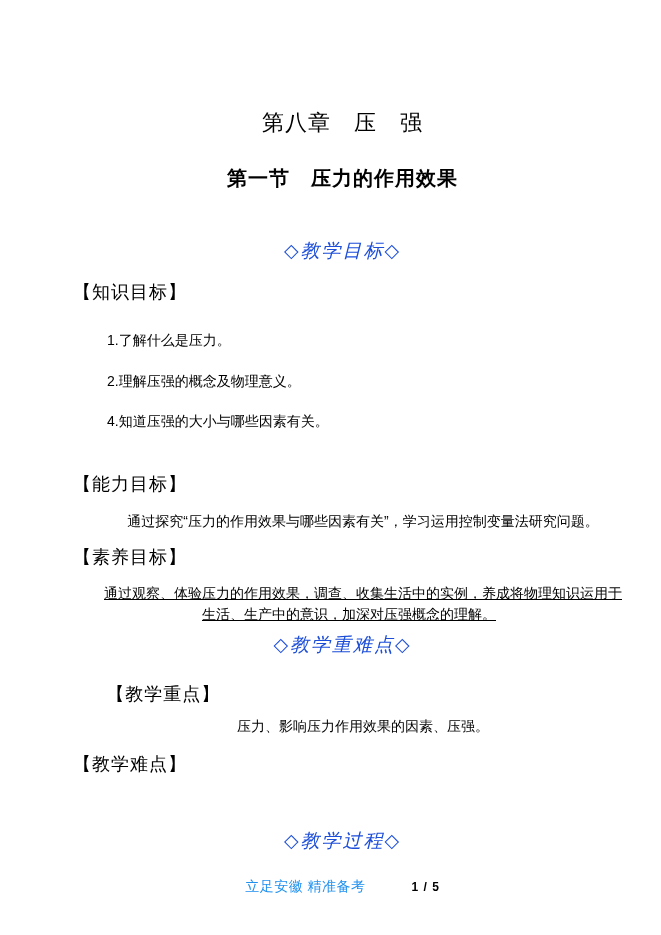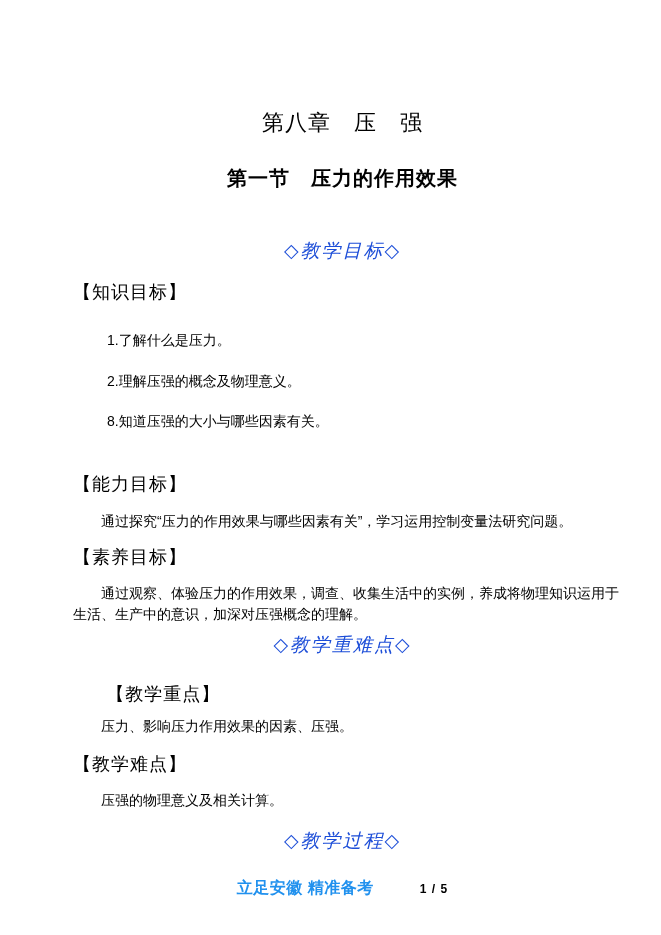--- a/index.html
+++ b/index.html
@@ -58,40 +58,40 @@
   .lbl-focus     { top: 666px; text-indent: 1.85em; }
   .lbl-difficulty{ top: 736px; }
 
   .body-text {
     left: 55px;
     width: 564px;
     font-size: 14px;
     line-height: 20.5px;
     color: #000000;
   }
-  .indent-2em { text-indent: 2em; }
+  .indent-2em { text-indent: 2em; text-align: center; }
 
   .obj-list { top: 306px; }
   .obj-list .list-item { line-height: 21px; margin-bottom: 7.5px; text-indent: 2em; }
 
   .txt-ability   { top: 493px; }
-  .txt-literacy  { top: 565px; }
+  .txt-literacy  { top: 565px; text-decoration: underline; }
   .txt-focus     { top: 698px; }
   .txt-difficulty{ top: 772px; }
 
   .footer {
     top: 854px;
     display: flex;
     justify-content: center;
     align-items: center;
     gap: 34px;
   }
   .footer-slogan {
-    font-size: 16px;
-    font-weight: 700;
+    font-size: 14px;
+    font-weight: 400;
     letter-spacing: 0.5px;
     color: #2191ee;
   }
   .footer-pagenum {
     font-size: 12px;
     font-weight: 700;
     letter-spacing: 1px;
     color: #000000;
   }
 </style>
@@ -104,40 +104,39 @@
 
   <div class="abs centered doc-subtitle">第一节　压力的作用效果</div>
 
   <div class="abs centered deco-heading deco-1">◇教学目标◇</div>
 
   <div class="abs bracket-label lbl-knowledge">【知识目标】</div>
 
   <div class="abs body-text obj-list">
     <div class="list-item">1.了解什么是压力。</div>
     <div class="list-item">2.理解压强的概念及物理意义。</div>
-    <div class="list-item">8.知道压强的大小与哪些因素有关。</div>
+    <div class="list-item">4.知道压强的大小与哪些因素有关。</div>
   </div>
 
   <div class="abs bracket-label lbl-ability">【能力目标】</div>
 
   <div class="abs body-text indent-2em txt-ability">通过探究“压力的作用效果与哪些因素有关”，学习运用控制变量法研究问题。</div>
 
   <div class="abs bracket-label lbl-literacy">【素养目标】</div>
 
   <div class="abs body-text indent-2em txt-literacy">通过观察、体验压力的作用效果，调查、收集生活中的实例，养成将物理知识运用于生活、生产中的意识，加深对压强概念的理解。</div>
 
   <div class="abs centered deco-heading deco-2">◇教学重难点◇</div>
 
   <div class="abs bracket-label lbl-focus">【教学重点】</div>
 
   <div class="abs body-text indent-2em txt-focus">压力、影响压力作用效果的因素、压强。</div>
 
   <div class="abs bracket-label lbl-difficulty">【教学难点】</div>
 
-  <div class="abs body-text indent-2em txt-difficulty">压强的物理意义及相关计算。</div>
 
   <div class="abs centered deco-heading deco-3">◇教学过程◇</div>
 
   <div class="abs footer">
     <span class="footer-slogan">立足安徽  精准备考</span>
     <span class="footer-pagenum">1 / 5</span>
   </div>
 
 </div>
 

